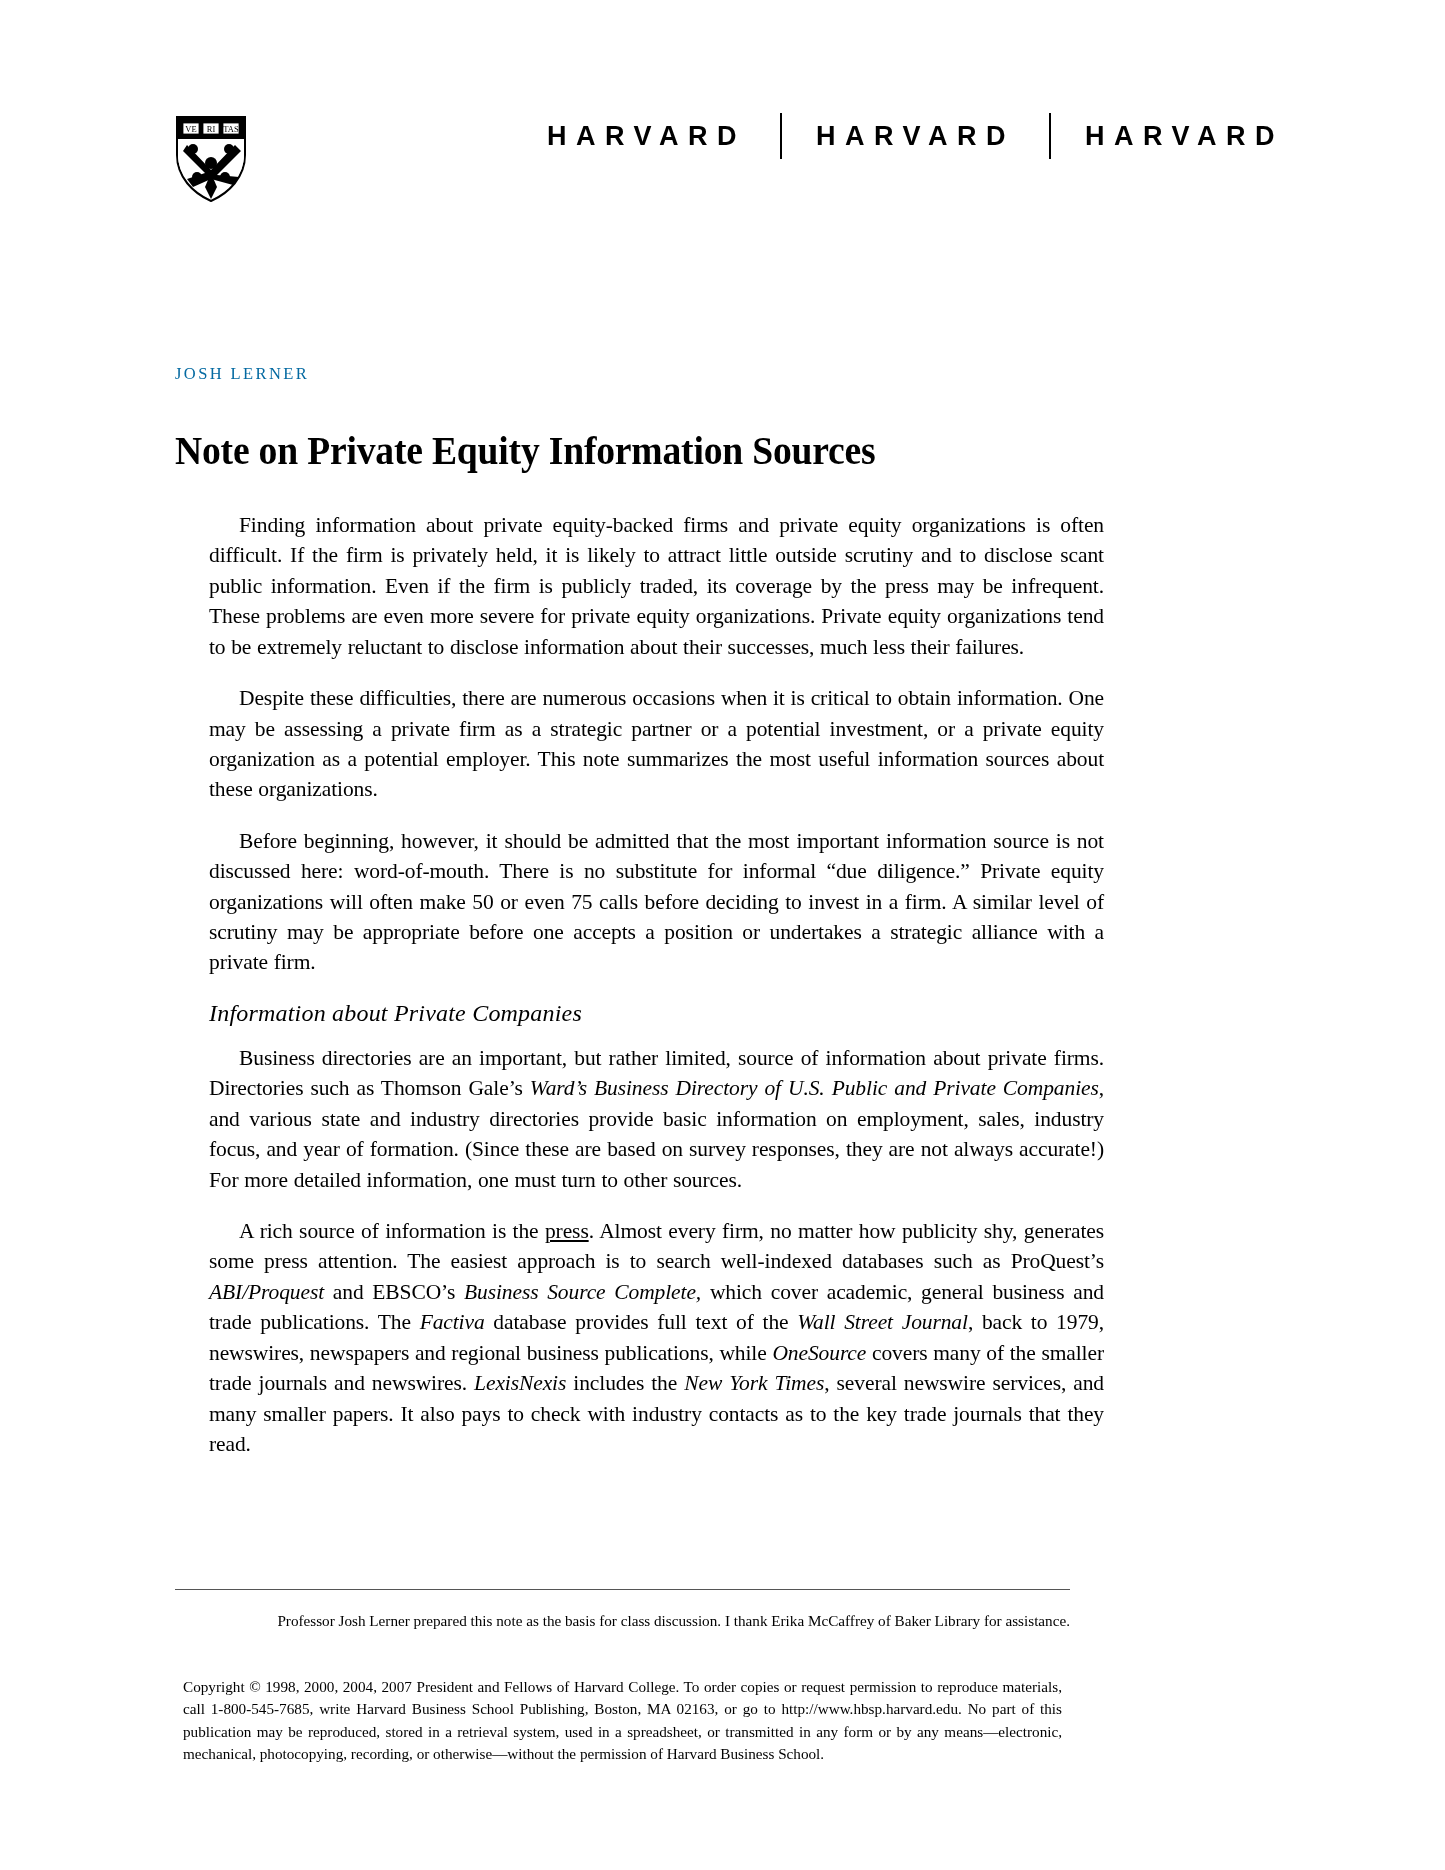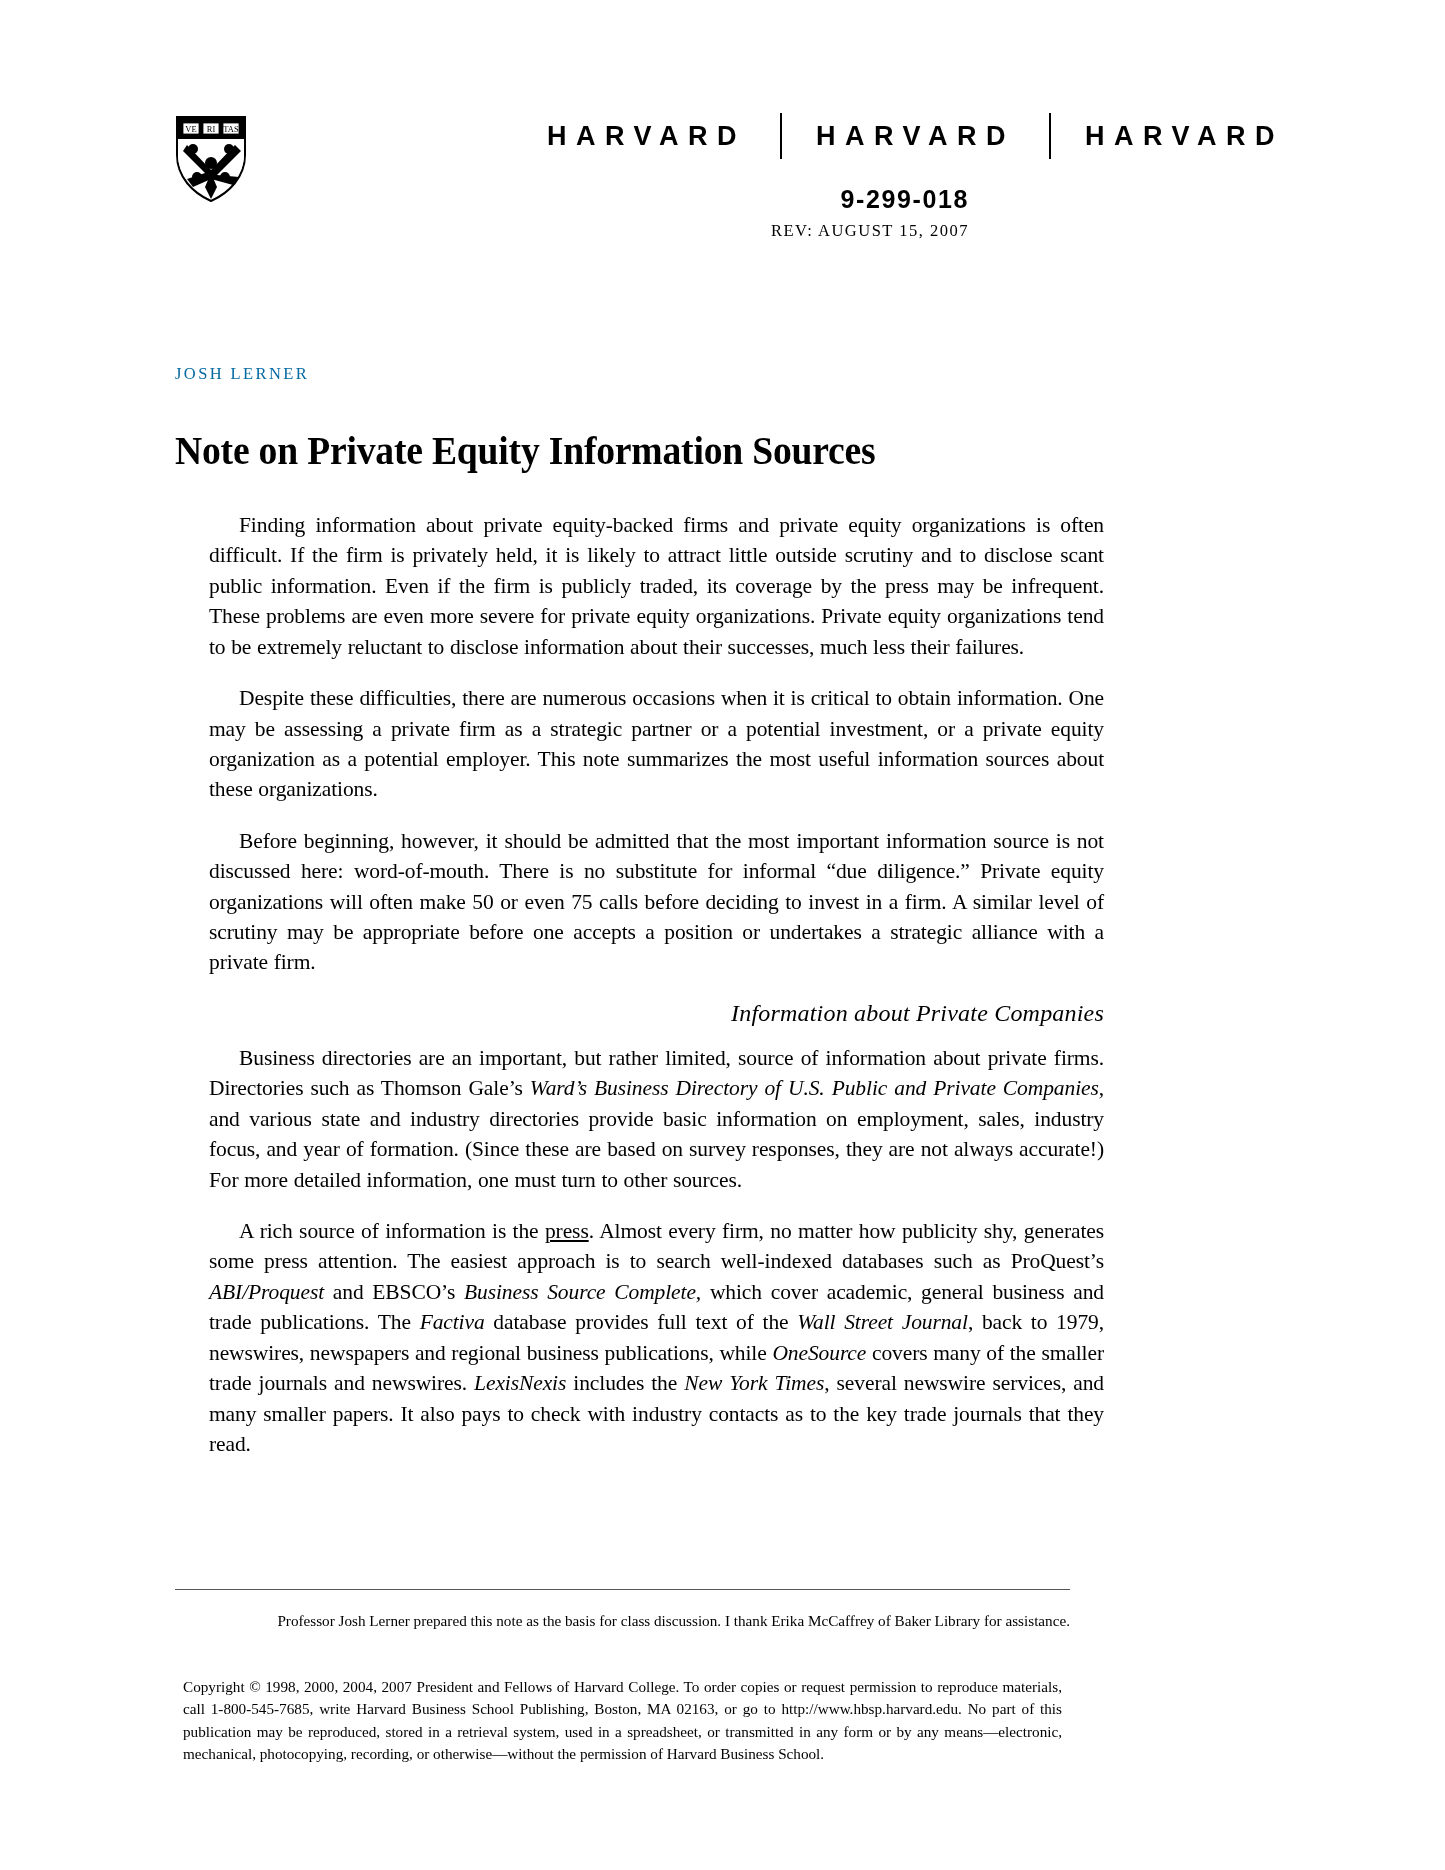--- a/index.html
+++ b/index.html
@@ -132,21 +132,21 @@
     text-indent: 30px;
     letter-spacing: -0.1px;
     word-spacing: 0.4px;
   }
   h2.section-head {
     margin: 22px 0 16px 0;
     font-size: 24px;
     font-style: italic;
     font-weight: 400;
     letter-spacing: 0.2px;
-    text-align: right;
+    text-align: left;
   }
   .it { font-style: italic; }
   .ul { text-decoration: underline; }
 
   
   .foot-rule {
     position: absolute;
     left: 175px;
     top: 1589px;
     width: 895px;
@@ -207,24 +207,20 @@
 
     <div class="wordmark">
       <span class="wm-word">HARVARD</span>
       <span class="wm-sep"></span>
       <span class="wm-word">HARVARD</span>
       <span class="wm-sep"></span>
       <span class="wm-word">HARVARD</span>
     </div>
   </div>
 
-  <div class="caseid-block">
-    <div class="case-number">9-299-018</div>
-    <div class="case-rev">REV: AUGUST 15, 2007</div>
-  </div>
 
   <div class="author">JOSH LERNER</div>
 
   <div class="doc-title">Note on Private Equity Information Sources</div>
 
   <div class="body-col">
 
     <p class="para">Finding information about private equity-backed firms and private equity organizations is often difficult.  If the firm is privately held, it is likely to attract little outside scrutiny and to disclose scant public information.  Even if the firm is publicly traded, its coverage by the press may be infrequent.  These problems are even more severe for private equity organizations.  Private equity organizations tend to be extremely reluctant to disclose information about their successes, much less their failures.</p>
     <p class="para">Despite these difficulties, there are numerous occasions when it is critical to obtain information.  One may be assessing a private firm as a strategic partner or a potential investment, or a private equity organization as a potential employer.  This note summarizes the most useful information sources about these organizations.</p>
     <p class="para">Before beginning, however, it should be admitted that the most important information source is not discussed here: word-of-mouth.  There is no substitute for informal “due diligence.”  Private equity organizations will often make 50 or even 75 calls before deciding to invest in a firm.  A similar level of scrutiny may be appropriate before one accepts a position or undertakes a strategic alliance with a private firm.</p>

